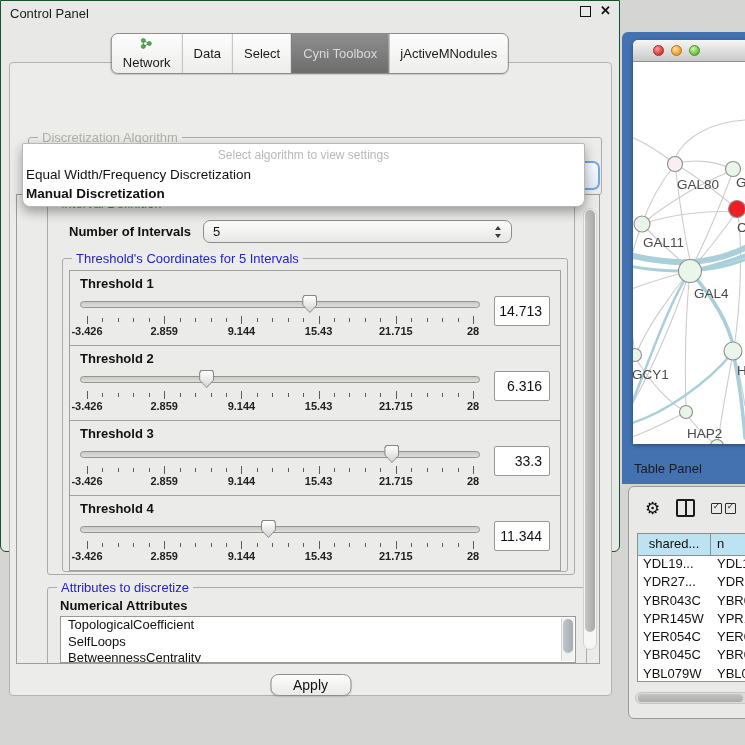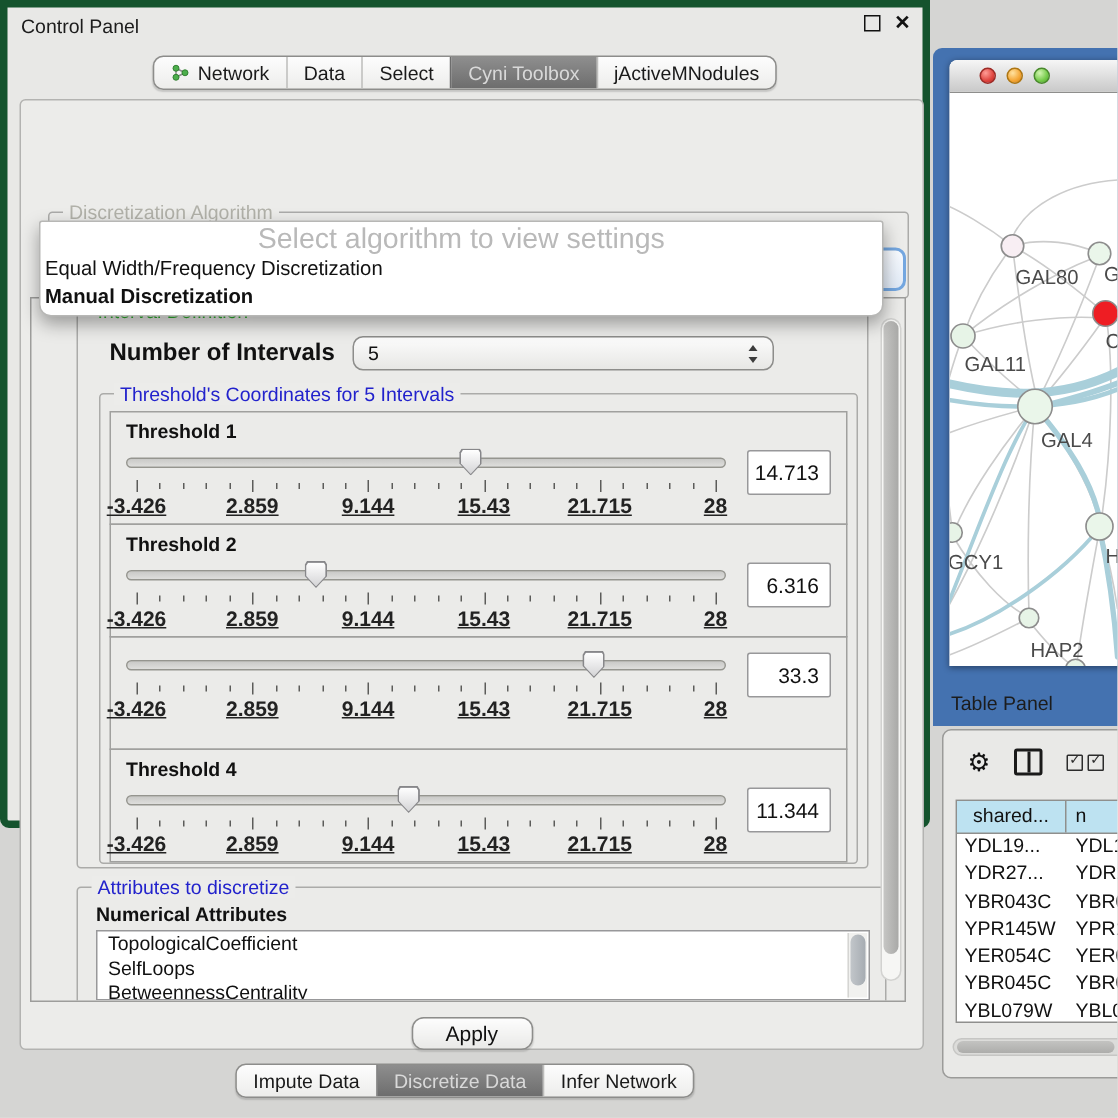--- a/index.html
+++ b/index.html
@@ -1,52 +1,52 @@
 <!DOCTYPE html>
 <html><head>
 <meta charset="utf-8">
 <style>
   html,body{margin:0;padding:0;background:#d5d5d3;font-family:"Liberation Sans",sans-serif;}
   #root{position:relative;width:745px;height:745px;overflow:hidden;background:#d5d5d3;}
 
   
   .control-window{position:absolute;left:0;top:0;width:620px;height:552px;background:#e8e8e6;
-    border:5px solid #14532d;border-radius:0 0 6px 6px;box-sizing:border-box;}
+    border:1px solid #14532d;border-radius:0 0 6px 6px;box-sizing:border-box;}
   .titlebar{position:absolute;left:0;top:0;right:0;height:26px;}
   .titlebar .wtitle{position:absolute;left:9px;top:5px;font-size:13px;color:#1c1c1c;}
   .winbtns{position:absolute;right:8px;top:4px;display:flex;gap:9px;align-items:center;}
   .float-btn{width:9px;height:9px;border:1.6px solid #111;display:inline-block;}
   .close-btn{font-size:13px;font-weight:bold;color:#111;line-height:12px;}
 
   
   .seg{display:inline-flex;border:1px solid #8d8d8b;border-radius:7px;overflow:hidden;
     background:linear-gradient(#fdfdfd,#ededeb);box-shadow:0 1px 1px rgba(0,0,0,.15);}
   .seg .tab{padding:3px 11px;font-size:13px;color:#1a1a1a;display:flex;align-items:center;gap:5px;
     border-left:1px solid #bdbdbb;white-space:nowrap;}
-  .seg .tab:first-child{border-left:none;}
+  .seg .tab:first-child{border-left:none;flex-direction:column;}
   .seg .tab.active{background:linear-gradient(#8e8e8e,#6d6d6d);color:#d9d9d9;border-left-color:#6d6d6d;}
   .top-tabs{position:absolute;top:32px;left:50%;transform:translateX(-50%);z-index:6;}
   .bottom-tabs{position:absolute;top:704px;left:50%;transform:translateX(-50%);z-index:6;}
 
   .content{position:absolute;left:8px;top:61px;width:603px;height:634px;background:#ececea;
     border:1px solid #b3b3b1;border-radius:4px;box-sizing:border-box;}
 
   
   .group{position:absolute;border:1px solid #ababa9;border-radius:3px;box-sizing:border-box;}
   .group>.group-label{position:absolute;top:-8px;left:9px;background:#ececea;padding:0 4px;font-size:13px;}
   .g-green{color:#2eb02e;} .g-blue{color:#2222cc;} .g-black{color:#141414;} .g-faded{color:#b1b1a9;}
 
   .alg-group{left:18px;top:74px;width:574px;height:58px;}
   .combo-sliver{position:absolute;left:552px;top:98px;width:38px;height:29px;border:2px solid #74a7e0;
     border-radius:7px;background:linear-gradient(#f8fbff,#e2ebf7);box-sizing:border-box;z-index:4;}
 
   .dropdown-popup{position:absolute;left:12px;top:80px;width:563px;height:64px;background:#fff;
     border:1px solid #b7b7b5;border-radius:2px 2px 8px 8px;box-shadow:0 5px 12px rgba(0,0,0,.35);
     z-index:50;box-sizing:border-box;padding-top:2px;}
-  .dd-prompt{text-align:center;color:#b9b9b9;font-size:19px;line-height:19px;}
+  .dd-prompt{text-align:center;color:#b9b9b9;font-size:12px;line-height:19px;}
   .dd-item{font-size:13.5px;line-height:19px;padding-left:3px;color:#111;}
   .dd-item.bold{font-weight:bold;}
 
   .td-group{left:22px;top:145px;width:563px;height:45px;}
   .combobox{position:relative;height:23px;border:1px solid #8d8d8b;border-radius:7px;
     background:linear-gradient(#fcfcfc,#e7e7e5);font-size:13px;line-height:22px;padding-left:9px;
     box-sizing:border-box;color:#111;}
   .spin-arrows{position:absolute;right:9px;top:50%;transform:translateY(-50%);width:7px;height:12px;}
   .spin-arrows i{position:absolute;left:0;width:0;height:0;border-left:3.5px solid transparent;border-right:3.5px solid transparent;}
   .spin-arrows .up{top:0;border-bottom:4.5px solid #3c3c3c;}
@@ -56,21 +56,21 @@
   
   .scrollpane{position:absolute;left:6px;top:131px;width:584px;height:470px;background:#ebebe9;
     border:1px solid #9d9d9b;box-sizing:border-box;overflow:hidden;}
   .v-scrollbar{position:absolute;right:2px;top:13px;bottom:13px;width:14px;border:1px solid #d2d2d0;
     border-radius:7px;background:#f6f6f4;box-sizing:border-box;}
   .v-scrollbar .thumb{position:absolute;left:1px;right:1px;top:1px;height:96%;border-radius:6px;
     background:linear-gradient(90deg,#c6c6c4,#a9a9a7);}
 
   .interval-group{left:30px;top:8px;width:528px;height:372px;}
   .num-row{position:absolute;left:21px;top:16px;right:62px;display:flex;align-items:center;}
-  .num-label{font-size:16px;font-weight:bold;color:#111;white-space:nowrap;}
+  .num-label{font-size:13px;font-weight:bold;color:#111;white-space:nowrap;}
   .num-combo{flex:1;margin-left:12px;}
 
   .thr-group{left:14px;top:54px;width:506px;height:314px;}
   .thr-box{position:relative;margin:0 6px;border:1px solid #a0a09e;box-sizing:border-box;height:76px;
     padding:5px 10px 0 10px;}
   .thr-box + .thr-box{margin-top:-1px;}
   .thr-box:first-child{margin-top:11px;}
   .thr-label{font-size:13px;font-weight:bold;color:#111;}
   .thr-row{display:flex;align-items:flex-start;margin-top:3px;}
   .slider{flex:1;position:relative;margin-right:14px;height:44px;}
@@ -78,21 +78,21 @@
     background:linear-gradient(#c9c9c7,#dededc);box-sizing:border-box;}
   .inner-layer{position:absolute;left:7px;right:7px;top:0;height:0;}
   .handle{position:absolute;top:1px;width:15px;height:18px;margin-left:-7.5px;z-index:3;}
   .handle .ho,.handle .hi{position:absolute;clip-path:polygon(10% 0,90% 0,100% 14%,100% 56%,50% 100%,0 56%,0 14%);}
   .handle .ho{inset:0;background:#87878a;}
   .handle .hi{inset:1px;background:linear-gradient(#ffffff,#d4d4d6);}
   .ticks{position:absolute;left:7px;right:7px;top:22px;height:8px;}
   .tick{position:absolute;width:1px;height:4px;background:#5c5c5a;top:2px;}
   .tick.major{height:8px;top:0;}
   .slabels{position:absolute;left:7px;right:7px;top:31px;height:13px;}
-  .slabels span{position:absolute;transform:translateX(-50%);font-size:14px;font-weight:bold;color:#222;white-space:nowrap;text-decoration:underline;}
+  .slabels span{position:absolute;transform:translateX(-50%);font-size:11px;font-weight:bold;color:#222;white-space:nowrap;}
   .thr-value{width:56px;height:30px;background:#fff;border:1px solid #98989a;border-radius:2px;
     box-sizing:border-box;font-size:14px;color:#111;text-align:right;line-height:28px;padding-right:7px;margin-top:2px;}
 
   .attr-group{left:30px;top:392px;width:540px;height:92px;}
   .attr-title{position:absolute;left:12px;top:10px;font-size:13px;font-weight:bold;color:#111;}
   .attr-list{position:absolute;left:12px;top:28px;width:516px;height:47px;background:#fff;
     border:1px solid #98989a;box-sizing:border-box;overflow:hidden;}
   .attr-item{font-size:13px;line-height:16.5px;padding-left:7px;color:#111;white-space:nowrap;}
   .list-scrollbar{position:absolute;right:1px;top:1px;bottom:1px;width:12px;background:#f1f1ef;border-left:1px solid #d5d5d3;}
   .list-scrollbar .thumb{position:absolute;left:1px;right:1px;top:1px;height:34px;border-radius:5px;
@@ -314,20 +314,21 @@
                         <span style="left: 40%;">9.144</span>
                         <span style="left: 60%;">15.43</span>
                         <span style="left: 80%;">21.715</span>
                         <span style="left: 100%;">28</span>
                       </div>
       </div>
       <div class="thr-value">6.316</div>
     </div>
   </div>
                 <div class="thr-box">
+    <div class="thr-label">Threshold 3</div>
     <div class="thr-row">
       <div class="slider">
         <div class="track"></div>
         <div class="inner-layer">
           <div class="handle" style="left: 79%;">
                           <span class="ho"></span>
                           <span class="hi"></span>
                         </div>
         </div>
         <div class="ticks">
@@ -441,31 +442,20 @@
         </div>
 
         <div class="v-scrollbar">
             <div class="thumb"></div>
           </div>
       </div>
 
       <button class="apply-btn">Apply</button>
     </div>
 
-    <div class="bottom-tabs seg" id="bottomTabs">
-        <div class="tab">
-          <span class="tab-label">Impute Data</span>
-        </div>
-        <div class="tab active">
-          <span class="tab-label">Discretize Data</span>
-        </div>
-        <div class="tab">
-          <span class="tab-label">Infer Network</span>
-        </div>
-      </div>
   </div>
 
   <div class="net-panel">
     <div class="inner-window">
       <div class="mac-titlebar">
         <span class="tl tl-red"></span>
         <span class="tl tl-yellow"></span>
         <span class="tl tl-green"></span>
       </div>
       <div class="net-canvas">

